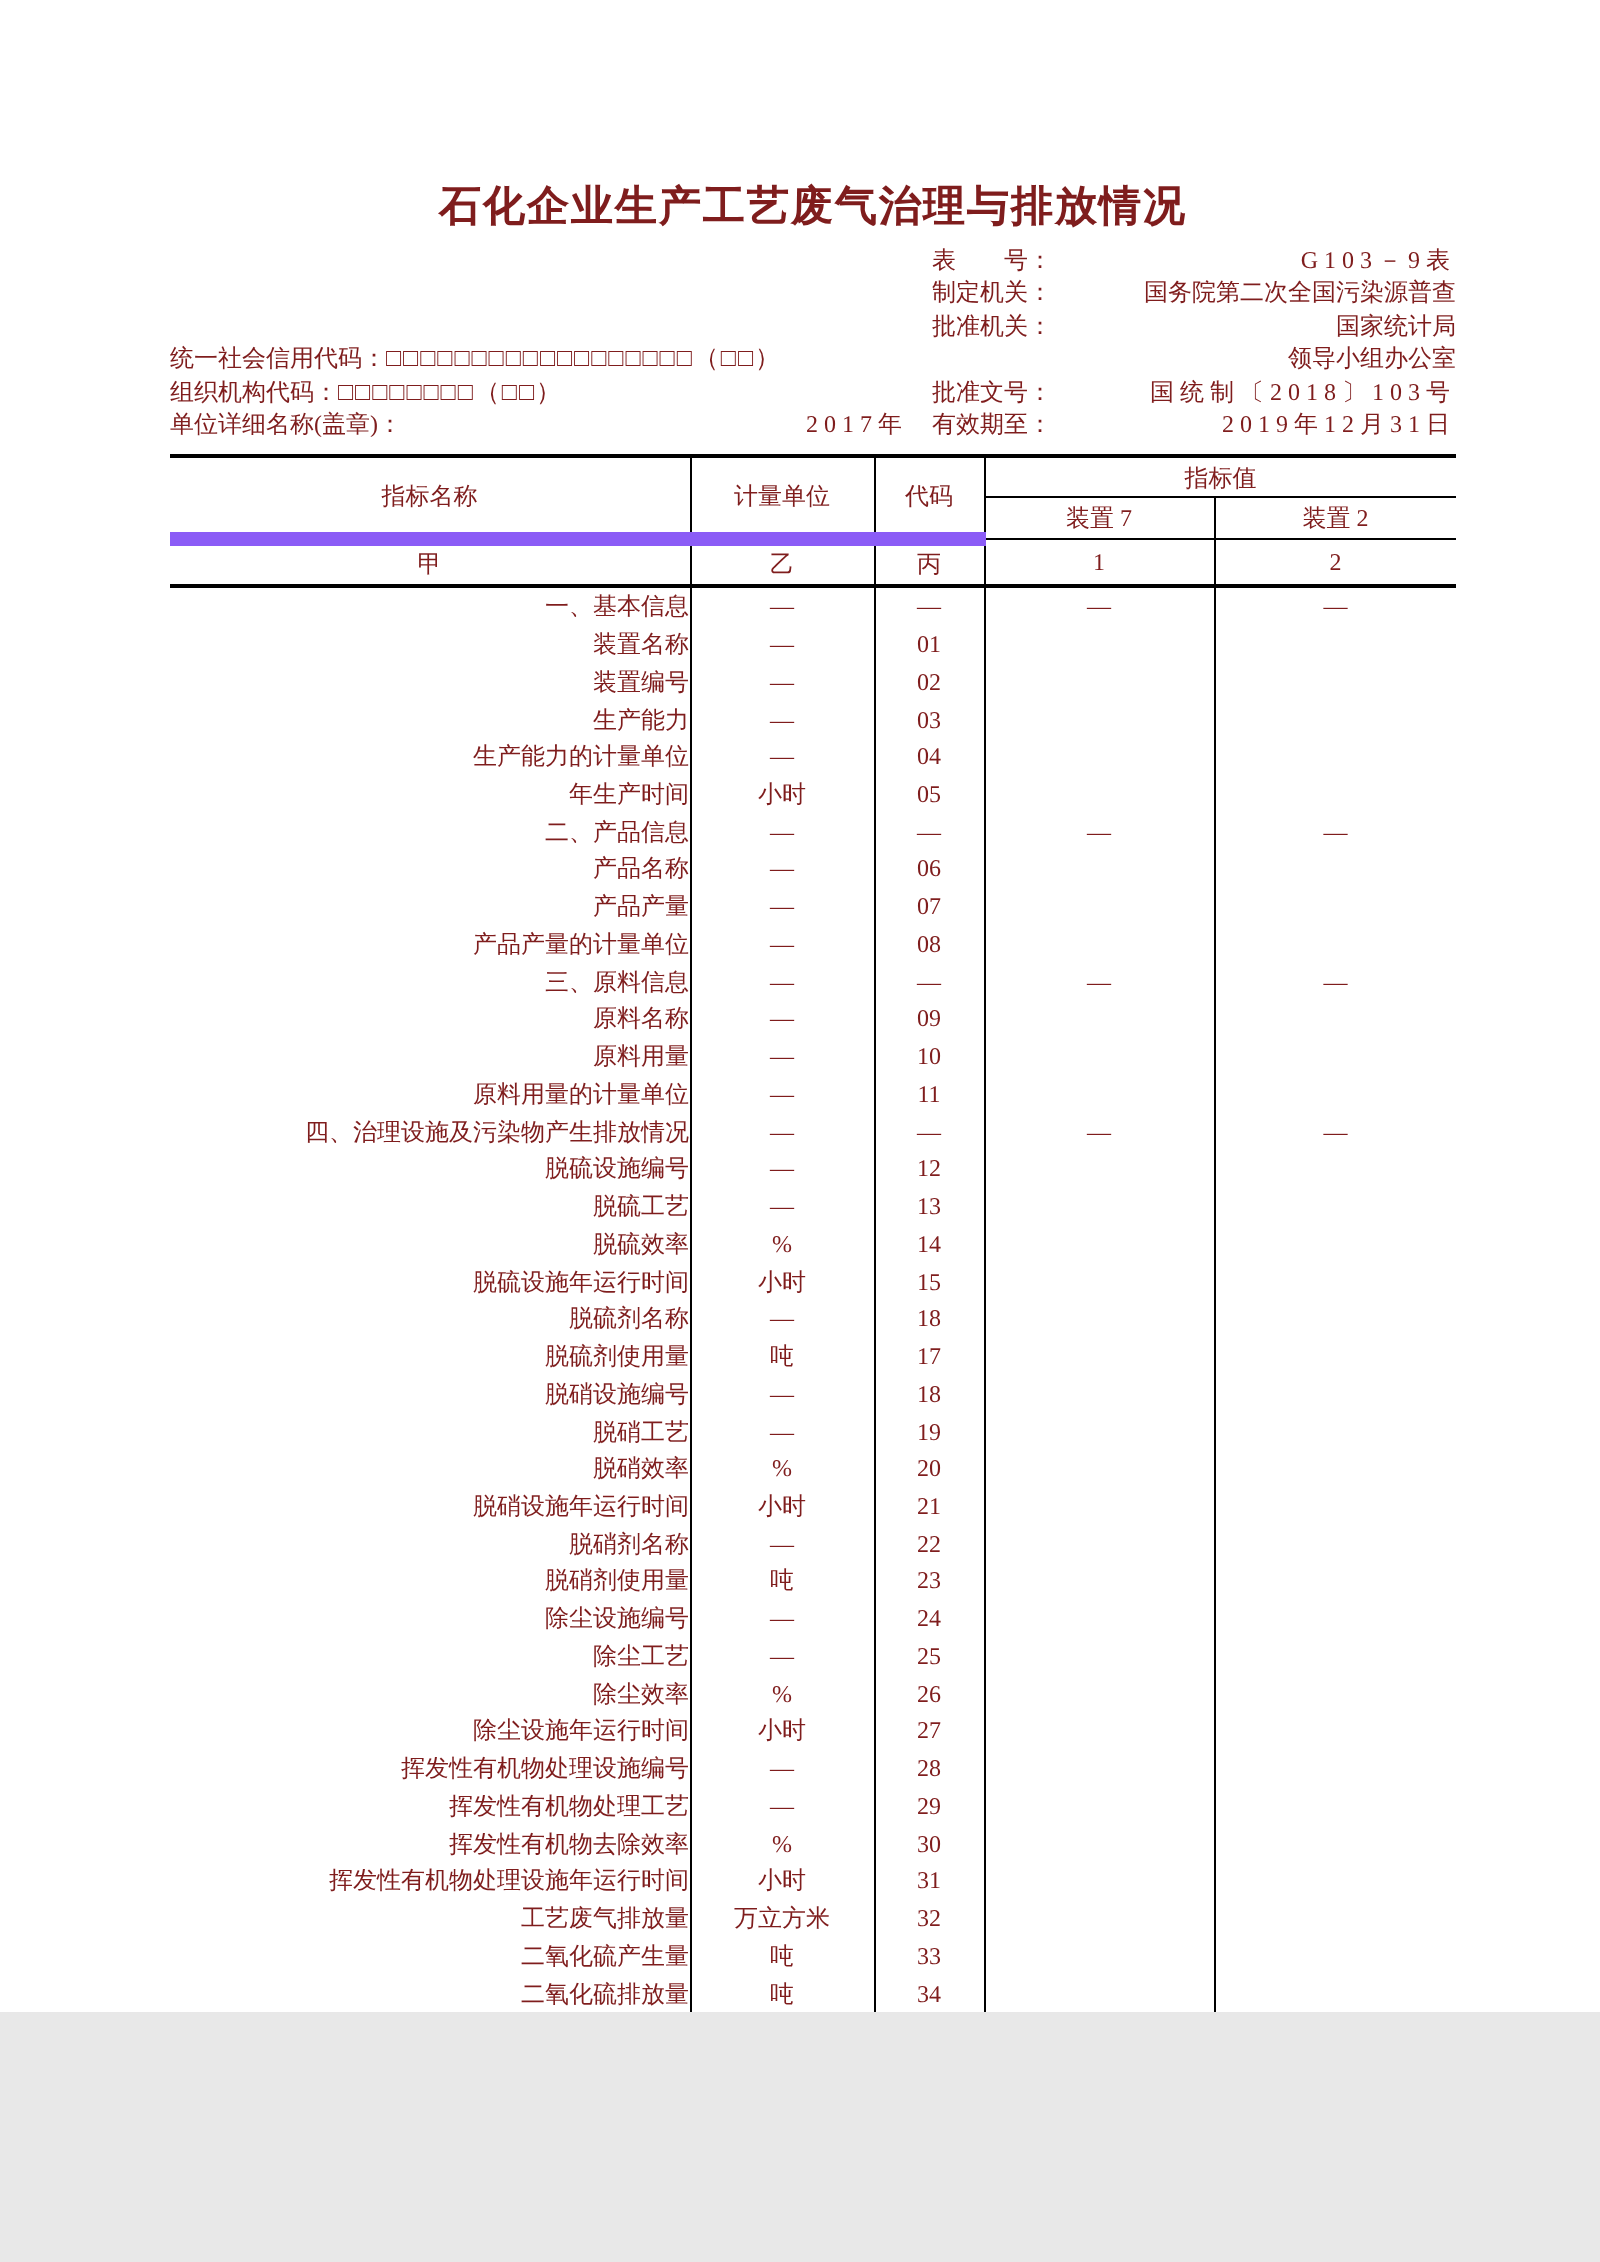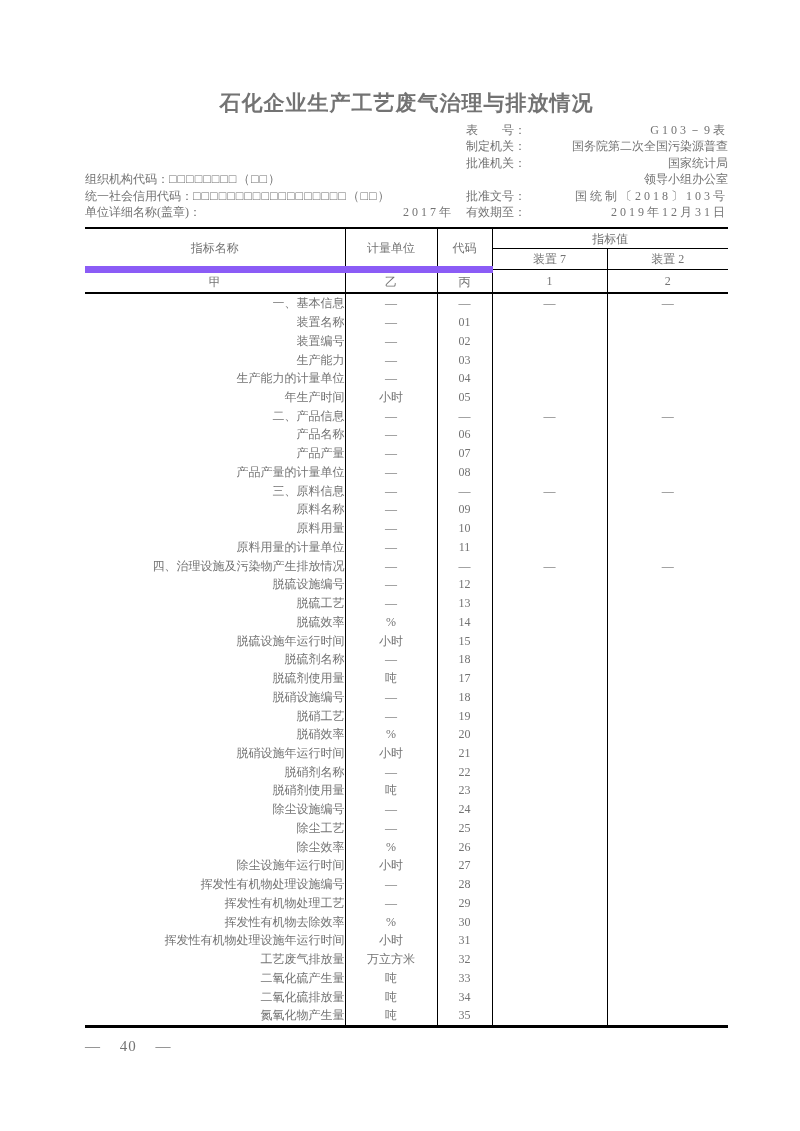--- a/index.html
+++ b/index.html
@@ -1,22 +1,22 @@
 <!DOCTYPE html>
 <html><head>
 <meta charset="utf-8">
 <style>
   html,body{margin:0;padding:0;background:#e8e8e8;}
   .page{
     position:relative;
-    width:800px;height:1131px;
+    width:800px;height:1006px;
     background:#ffffff;
     margin:0 auto;
     font-family:"Liberation Serif","DejaVu Serif",serif;
-    color:#737373;
+    color:#7f1d1d;
     overflow:hidden;
   }
   .content{position:absolute;left:85px;top:88px;width:643px;}
   .doc-title{
     text-align:center;
     font-size:21px;
     font-weight:bold;
     letter-spacing:1px;
     line-height:30px;
     margin:0 0 4px 0;
@@ -67,26 +67,26 @@
 <body>
 
 <div class="page">
   <div class="content">
 
     <h1 class="doc-title">石化企业生产工艺废气治理与排放情况</h1>
 
     <div class="header-info">
       <div class="hi-left">
         <div class="hi-line">
+          <span>统一社会信用代码：</span>
+          <span class="boxes">□□□□□□□□□□□□□□□□□□（□□）</span>
+        </div>
+        <div class="hi-line">
           <span>组织机构代码：</span>
           <span class="boxes">□□□□□□□□（□□）</span>
-        </div>
-        <div class="hi-line">
-          <span>统一社会信用代码：</span>
-          <span class="boxes">□□□□□□□□□□□□□□□□□□（□□）</span>
         </div>
         <div class="hi-line unit-name-line">
           <span>单位详细名称(盖章)：</span>
           <span class="sp">2017年</span>
         </div>
       </div>
       <div class="hi-right">
         <div class="hi-line">
           <span class="hi-label">表　　号：</span>
           <span class="hi-value sp">G103－9表</span>

